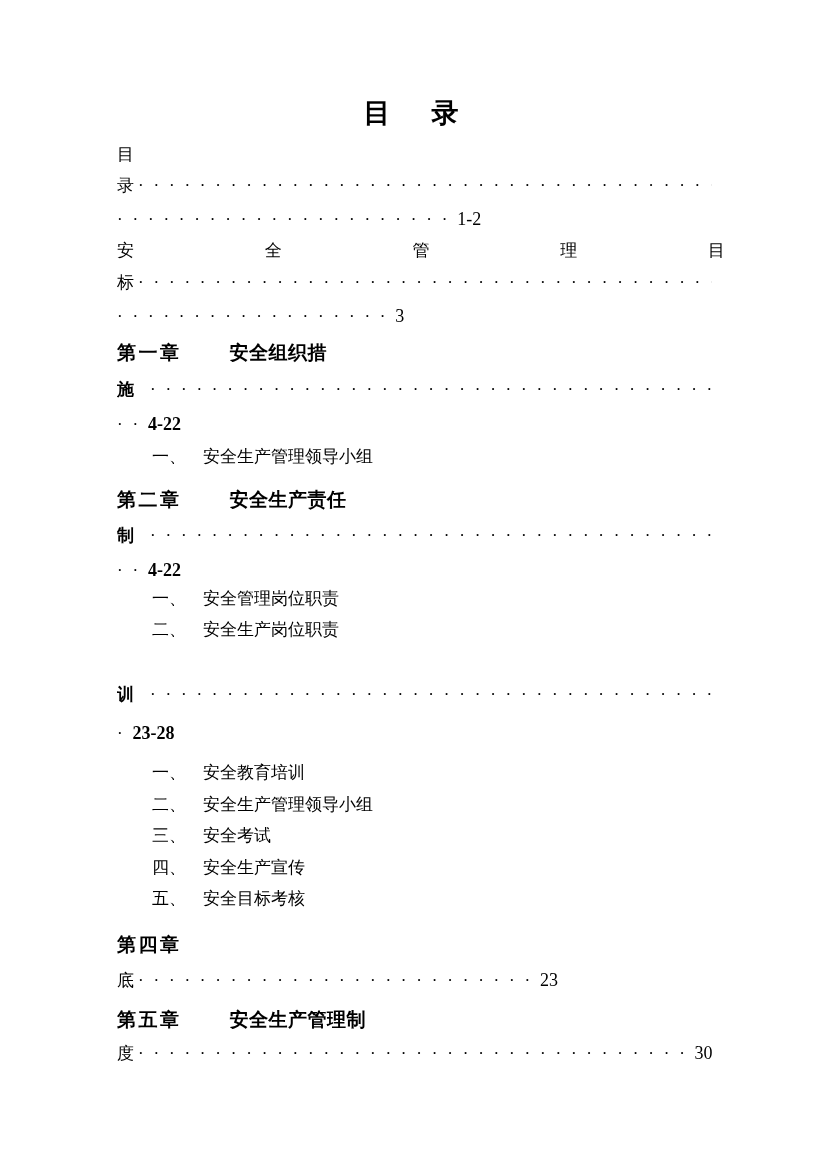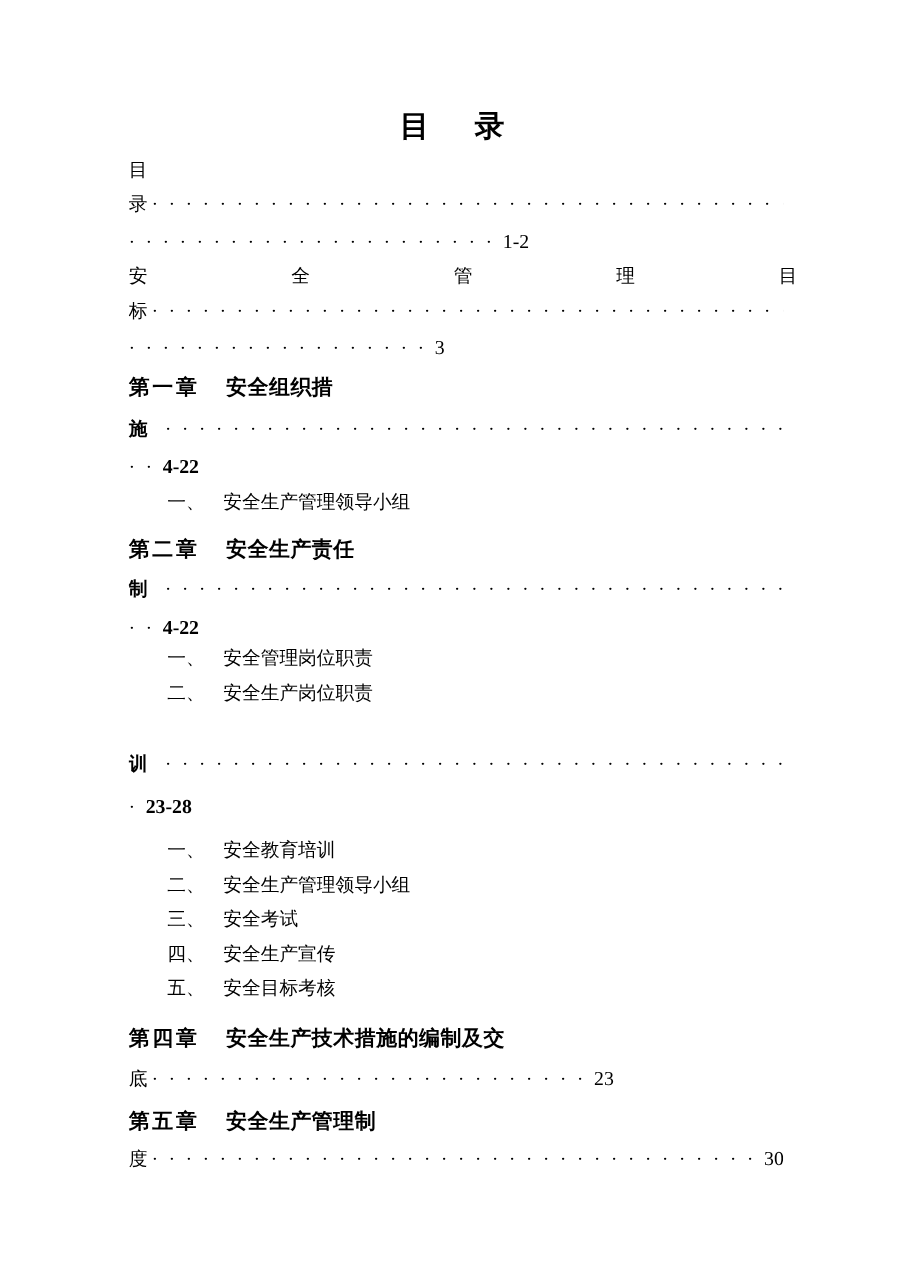--- a/index.html
+++ b/index.html
@@ -24,20 +24,21 @@
     top: 99px;
     left: 0;
     width: 100%;
     margin: 0;
     text-align: center;
     font-size: 27px;
     font-weight: bold;
     letter-spacing: 7px;
     line-height: 32px;
     white-space: nowrap;
+    font-family: Liberation Mono, monospace;
   }
   .row {
     position: absolute;
     left: 0;
     width: 595px;
     height: 22px;
     line-height: 22px;
     font-size: 17px;
     display: flex;
     align-items: baseline;
@@ -46,21 +47,21 @@
   }
   .row.b { font-weight: bold; }
   .row.chapter {
     font-weight: bold;
     font-size: 19px;
     height: 24px;
     line-height: 24px;
     text-align: center;
   }
   .chapter .chnum { letter-spacing: 2.5px; }
-  .chapter .chtitle { margin-left: 24px; letter-spacing: 0.5px; }
+  .chapter .chtitle { margin-left: 48px; letter-spacing: 0.5px; }
   .dots {
     letter-spacing: 9.8px;
     font-size: 17px;
     font-weight: normal;
   }
   .dots.fill { flex: 1 1 auto; overflow: hidden; }
   .ml4  { margin-left: 4px; }
   .ml16 { margin-left: 16px; }
   .pg { font-size: 18px; }
   .row.b .pg { font-weight: bold; }
@@ -187,21 +188,20 @@
       <span class="sitext">安全生产宣传</span>
     </div>
 
     <div class="row subitem" style="top:888px">
       <span class="sinum">五、</span>
       <span class="sitext">安全目标考核</span>
     </div>
 
     <div class="row chapter" style="top:933px">
       <span class="chnum">第四章</span>
-      <span class="chtitle">安全生产技术措施的编制及交</span>
     </div>
 
     <div class="row" style="top:969px">
       <span>底</span>
       <span class="dots ml4">··························</span>
       <span class="pg">23</span>
     </div>
 
     <div class="row chapter" style="top:1008px">
       <span class="chnum">第五章</span>

